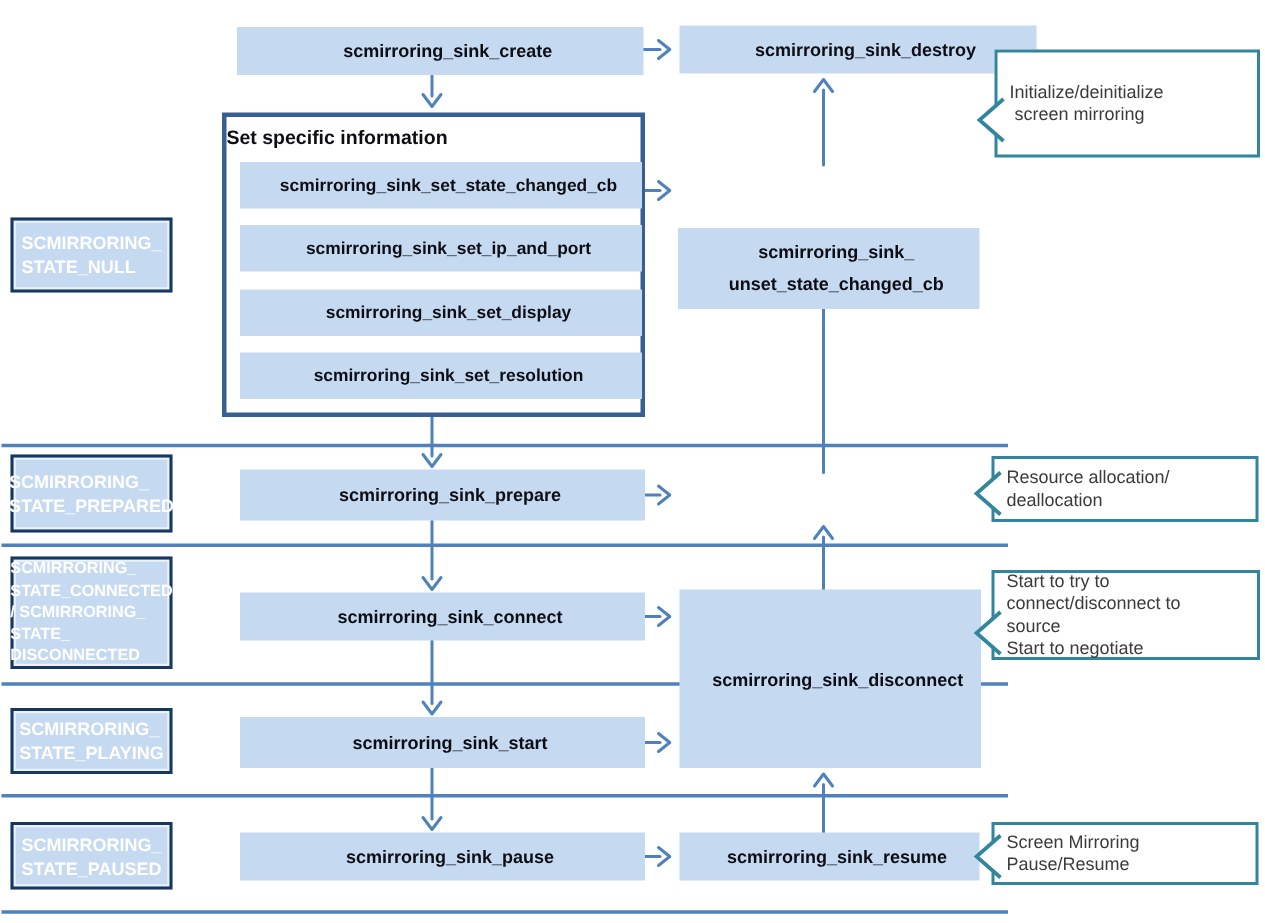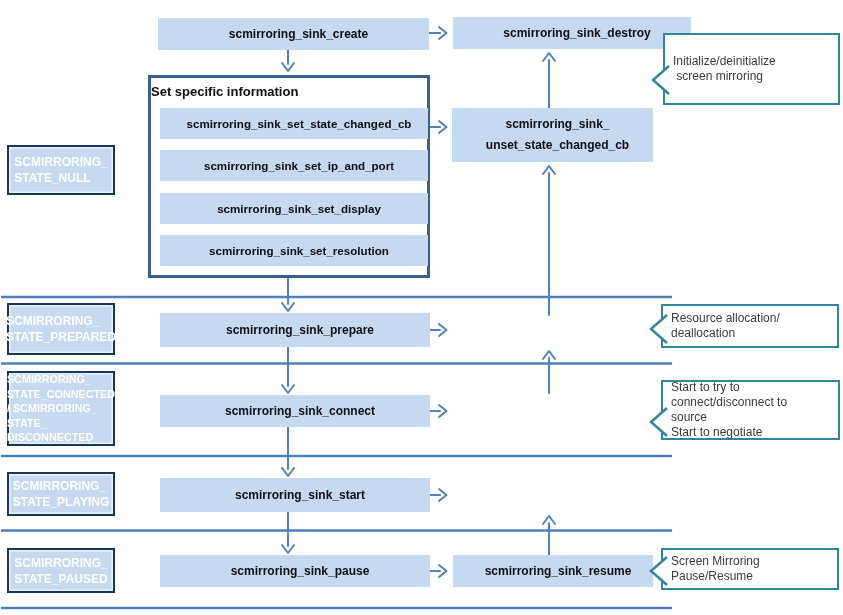--- a/index.html
+++ b/index.html
@@ -8,21 +8,21 @@
     font-family:"Liberation Sans","DejaVu Sans",sans-serif;
   }
   .lines-layer{position:absolute;left:0;top:0;width:843px;height:615px;z-index:1;}
   .fbox{
     position:absolute;z-index:2;background:#C5D9F1;
     display:flex;align-items:center;justify-content:center;text-align:center;
     font-weight:bold;font-size:12px;color:#0d0d14;letter-spacing:0;
     white-space:nowrap;
     padding-left:10px;
   }
-  .fbox.pre{white-space:pre-wrap;line-height:21px;}
+  .fbox.pre{white-space:pre-wrap;line-height:21px;margin-top:44px;}
   .group{
     position:absolute;left:148px;top:75px;width:282px;height:203px;z-index:2;
     background:#ffffff;border:3px solid #376092;box-sizing:border-box;
   }
   .group-title{
     position:absolute;left:0;top:6px;width:100%;text-align:left;
     font-weight:bold;font-size:13px;color:#0d0d14;
   }
   .group .fbox{position:absolute;left:9px;width:258px;height:31px;font-size:11.6px;}
   .state{
@@ -104,20 +104,21 @@
     <div class="fbox" style="top:115px">scmirroring_sink_set_display</div>
     <div class="fbox" style="top:157px">scmirroring_sink_set_resolution</div>
   </div>
 
   <div class="fbox pre" style="left:452px;top:108px;width:191px;height:54px">scmirroring_sink_
 unset_state_changed_cb</div>
 
   <div class="fbox" style="left:160px;top:313px;width:260px;height:34px">scmirroring_sink_prepare</div>
 
   <div class="fbox" style="left:160px;top:395px;width:260px;height:32px">scmirroring_sink_connect</div>
+  <div class="fbox" style="left:453px;top:393px;width:191px;height:119px">scmirroring_sink_disconnect</div>
 
   <div class="fbox" style="left:160px;top:478px;width:260px;height:34px">scmirroring_sink_start</div>
 
   <div class="fbox" style="left:160px;top:555px;width:260px;height:32px">scmirroring_sink_pause</div>
   <div class="fbox" style="left:453px;top:555px;width:190px;height:32px">scmirroring_sink_resume</div>
 
   <div class="state" style="top:145px;height:50px">SCMIRRORING_
 STATE_NULL</div>
   <div class="state" style="top:303px;height:52px">SCMIRRORING_
 STATE_PREPARED</div>

